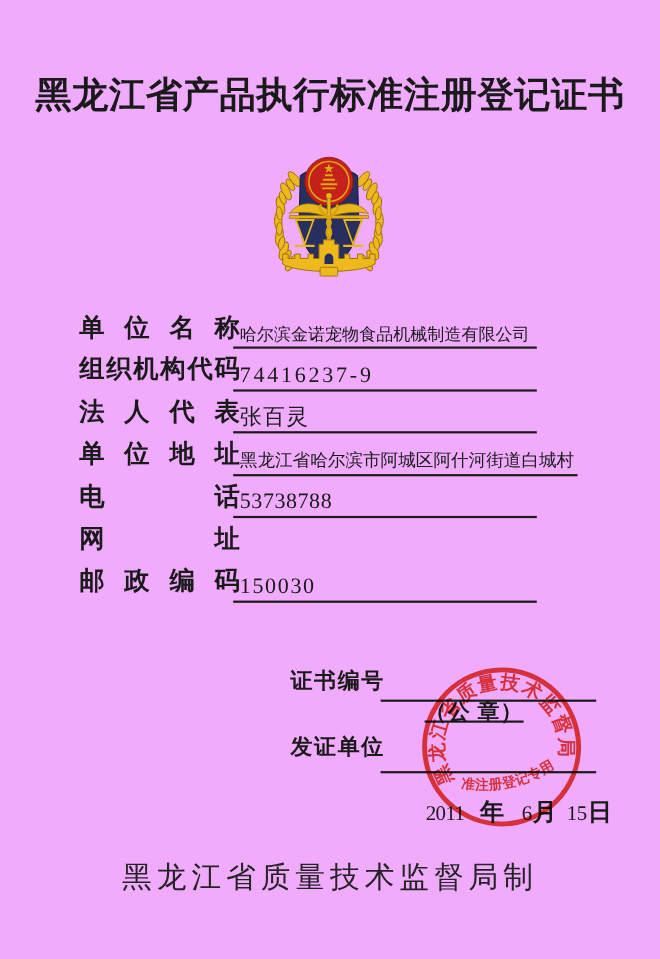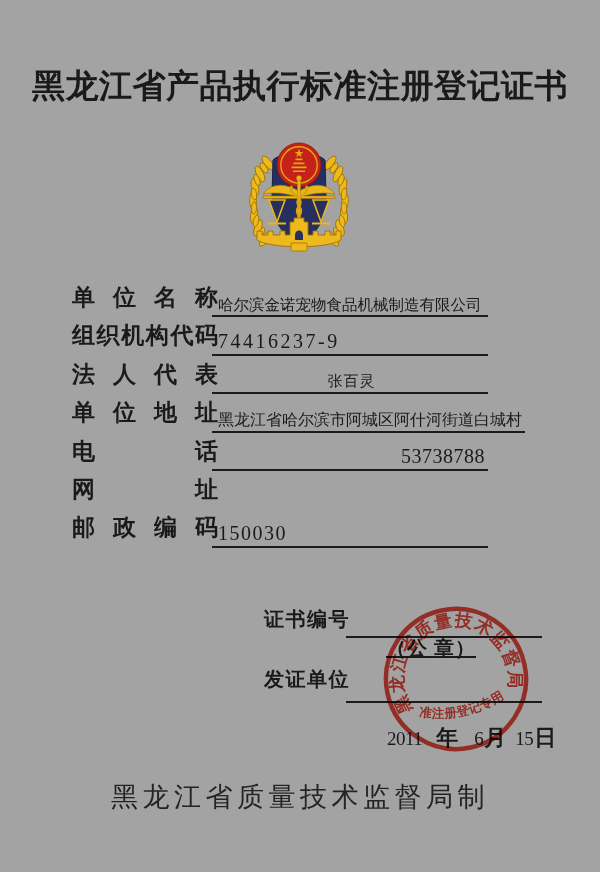--- a/index.html
+++ b/index.html
@@ -1,18 +1,18 @@
 <!DOCTYPE html>
 <html><head>
 <meta charset="utf-8">
 <style>
   html,body{margin:0;padding:0;background:#ffffff;}
   .page{
     position:relative;width:600px;height:872px;margin:0 auto;
-    background:#a3a3a3;overflow:hidden;color:#1a1a1a;
+    background:#f0abfc;overflow:hidden;color:#1a1a1a;
     font-family:"Liberation Serif","DejaVu Serif",serif;
   }
   
   .title{
     position:absolute;top:64px;left:0;right:0;margin:0;text-align:center;
     font-size:33px;font-weight:bold;letter-spacing:.5px;white-space:nowrap;
   }
   
   .emblem{position:absolute;left:235px;top:136px;width:128px;height:128px;}
   
@@ -21,23 +21,23 @@
   .row-label{
     position:absolute;left:0;top:3px;width:146px;display:flex;justify-content:space-between;
     font-size:23px;font-weight:bold;line-height:1;
   }
   .row-value{
     position:absolute;left:140px;bottom:4px;min-width:276px;box-sizing:border-box;
     border-bottom:2px solid #1b1b1b;padding:0 3px 3px 6px;line-height:1;white-space:pre;
   }
   .row:nth-child(1) .row-value{font-size:15.5px;}
   .row:nth-child(2) .row-value{font-size:20px;letter-spacing:2.5px;}
-  .row:nth-child(3) .row-value{font-size:15px;letter-spacing:1px;text-align:center;}
+  .row:nth-child(3) .row-value{font-size:20px;letter-spacing:1px;}
   .row:nth-child(4) .row-value{font-size:16px;}
-  .row:nth-child(5) .row-value{font-size:20px;letter-spacing:.5px;text-align:right;}
+  .row:nth-child(5) .row-value{font-size:20px;letter-spacing:.5px;}
   .row:nth-child(6) .row-value{font-size:15px;}
   .row:nth-child(7) .row-value{font-size:20px;letter-spacing:1.5px;}
   
   .issue-label{
     position:absolute;left:264px;margin:0;font-size:20px;font-weight:bold;
     letter-spacing:1.5px;line-height:1;white-space:nowrap;
   }
   .cert-no-label{top:609px;}
   .issuer-label{top:669px;}
   .issuer-value{

